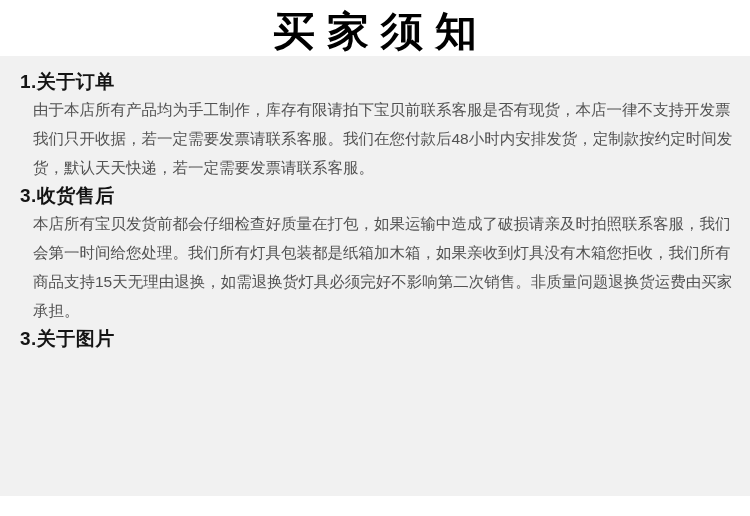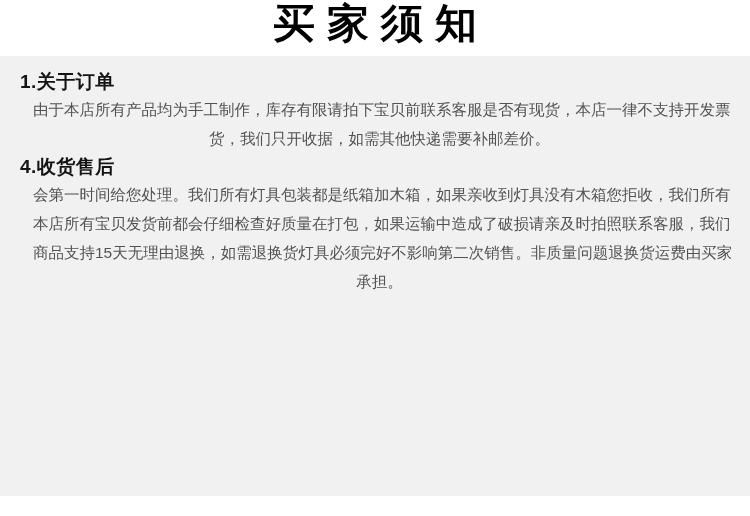--- a/index.html
+++ b/index.html
@@ -10,21 +10,21 @@
     width: 750px;
     height: 516px;
     background: #ffffff;
     font-family: "Liberation Sans", sans-serif;
     overflow: hidden;
     position: relative;
   }
   .title-bar {
     height: 56px;
     display: flex;
-    align-items: flex-start;
+    align-items: flex-end;
     justify-content: center;
     background: #ffffff;
     border-radius: 8px;
   }
   .page-title {
     margin: 0;
     font-family: "DejaVu Serif", "Liberation Serif", serif;
     font-size: 42px;
     font-weight: 900;
     color: #000000;
@@ -51,21 +51,20 @@
     margin: 2px 0 1px 0;
     font-size: 19px;
     line-height: 24px;
     font-weight: 700;
     color: #141414;
     letter-spacing: 0.5px;
   }
   .para {
     margin: 0;
     padding-left: 13px;
-    text-align: center;
   }
   .para-line {
     font-size: 15.5px;
     line-height: 29px;
     color: #525252;
     letter-spacing: 0;
     white-space: nowrap;
   }
 </style>
 </head>
@@ -74,33 +73,35 @@
 <div class="title-bar">
   <h1 class="page-title">买家须知</h1>
 </div>
 
 <div class="notice-panel">
 
   <div class="section">
     <h2 class="section-heading">1.关于订单</h2>
     <div class="para">
       <div class="para-line">由于本店所有产品均为手工制作，库存有限请拍下宝贝前联系客服是否有现货，本店一律不支持开发票</div>
-      <div class="para-line">货，我们只开收据，如需其他快递需要补邮差价。</div>
+      <div class="para-line">我们只开收据，若一定需要发票请联系客服。我们在您付款后48小时内安排发货，定制款按约定时间发</div>
+      <div class="para-line">货，默认天天快递，若一定需要发票请联系客服。</div>
     </div>
   </div>
 
   <div class="section">
-    <h2 class="section-heading">4.收货售后</h2>
+    <h2 class="section-heading">3.收货售后</h2>
     <div class="para">
+      <div class="para-line">本店所有宝贝发货前都会仔细检查好质量在打包，如果运输中造成了破损请亲及时拍照联系客服，我们</div>
       <div class="para-line">会第一时间给您处理。我们所有灯具包装都是纸箱加木箱，如果亲收到灯具没有木箱您拒收，我们所有</div>
-      <div class="para-line">本店所有宝贝发货前都会仔细检查好质量在打包，如果运输中造成了破损请亲及时拍照联系客服，我们</div>
       <div class="para-line">商品支持15天无理由退换，如需退换货灯具必须完好不影响第二次销售。非质量问题退换货运费由买家</div>
       <div class="para-line">承担。</div>
     </div>
   </div>
 
   <div class="section">
+    <h2 class="section-heading">3.关于图片</h2>
     <div class="para">
     </div>
   </div>
 
 
 </div>
 
 </body></html>

